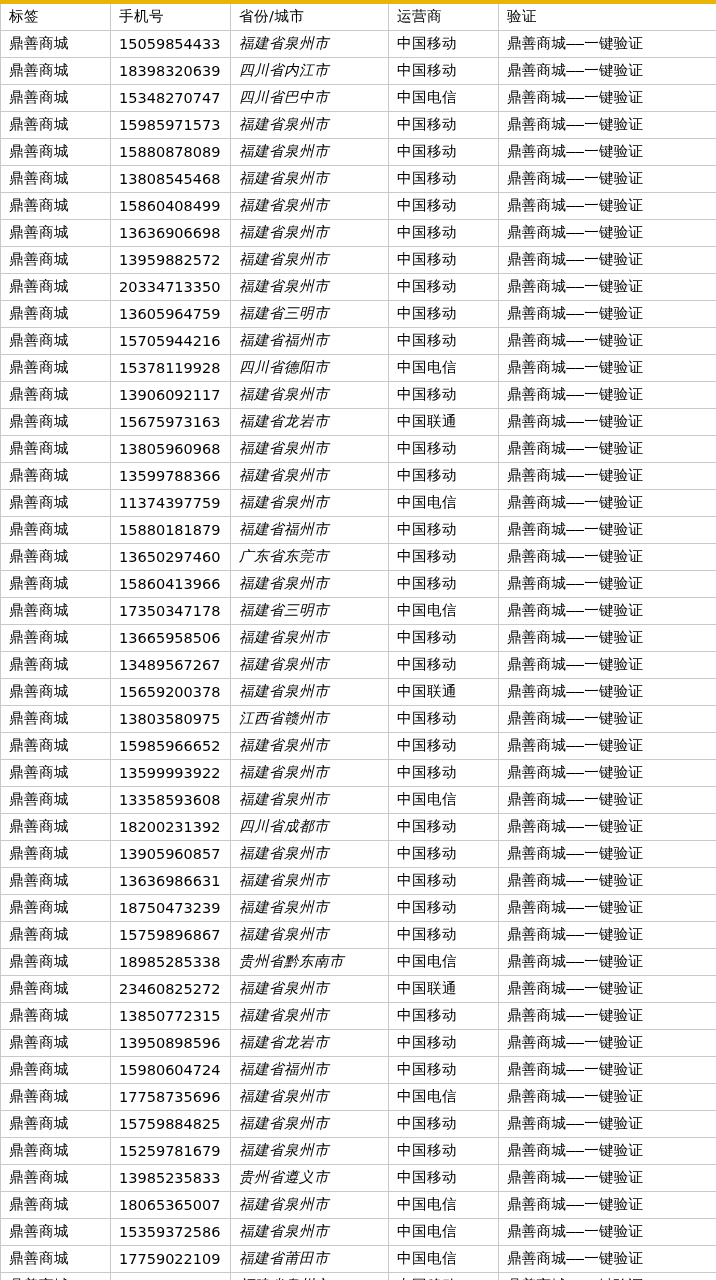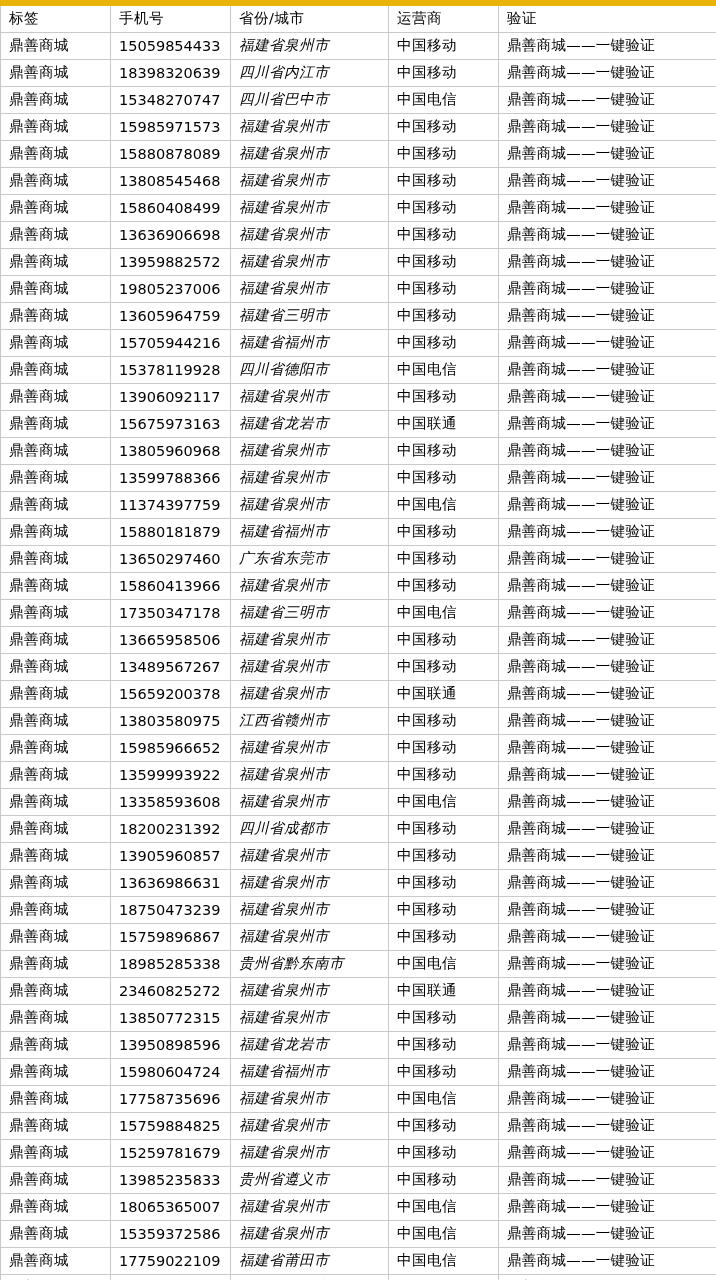--- a/index.html
+++ b/index.html
@@ -42,31 +42,31 @@
     text-align: left;
     vertical-align: middle;
     font-weight: normal;
     background: #ffffff;
   }
   table.data-table tr > th:first-child,
   table.data-table tr > td:first-child {
     border-left: 1px solid #c9c9c9;
   }
   table.data-table tr:first-child > th {
-    border-top: 6px solid #eab308;
+    border-top: 4px solid #eab308;
   }
   table.data-table thead th {
     font-size: 14.5px;
     letter-spacing: 0.5px;
   }
   .cell-tag { letter-spacing: 0.5px; }
   .cell-phone { letter-spacing: 0px; }
   .cell-region { letter-spacing: 0.5px; font-style: italic; }
   .cell-carrier { letter-spacing: 0.5px; }
-  .cell-verify { letter-spacing: 0.3px; }
+  .cell-verify { letter-spacing: 0.3px; font-family: Liberation Mono, monospace; }
 </style>
 </head>
 <body>
 
 <div class="sheet">
   <table class="data-table">
     <colgroup>
       <col class="c-tag">
       <col class="c-phone">
       <col class="c-region">
@@ -141,21 +141,21 @@
         </tr>
         <tr>
           <td class="cell-tag">鼎善商城</td>
           <td class="cell-phone">13959882572</td>
           <td class="cell-region">福建省泉州市</td>
           <td class="cell-carrier">中国移动</td>
           <td class="cell-verify">鼎善商城——一键验证</td>
         </tr>
         <tr>
           <td class="cell-tag">鼎善商城</td>
-          <td class="cell-phone">19805237006</td>
+          <td class="cell-phone">20334713350</td>
           <td class="cell-region">福建省泉州市</td>
           <td class="cell-carrier">中国移动</td>
           <td class="cell-verify">鼎善商城——一键验证</td>
         </tr>
         <tr>
           <td class="cell-tag">鼎善商城</td>
           <td class="cell-phone">13605964759</td>
           <td class="cell-region">福建省三明市</td>
           <td class="cell-carrier">中国移动</td>
           <td class="cell-verify">鼎善商城——一键验证</td>

